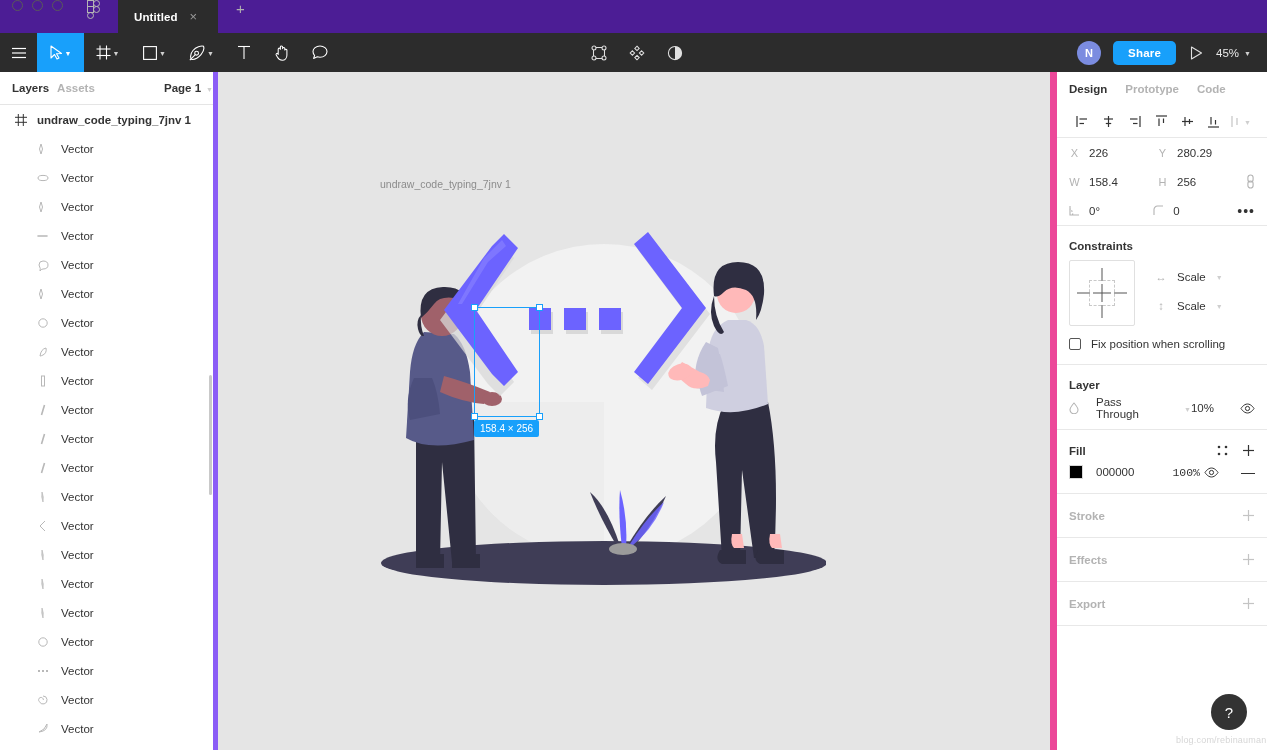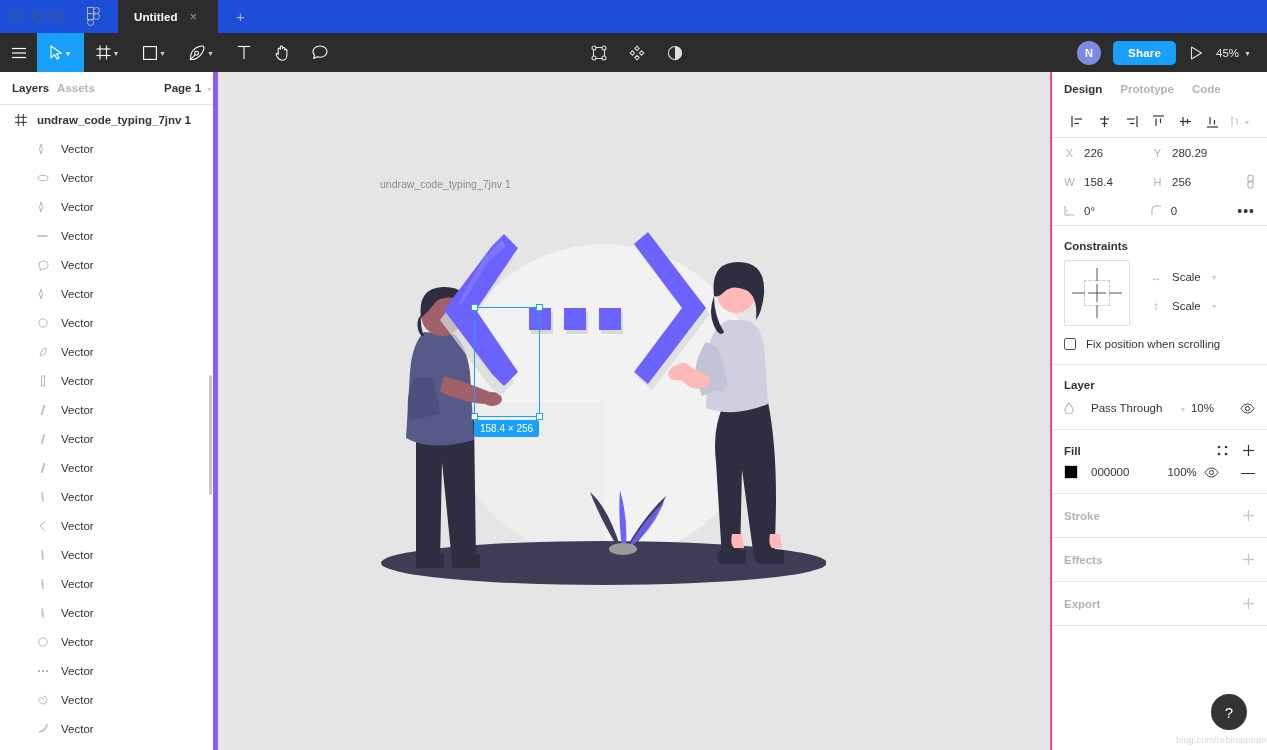--- a/index.html
+++ b/index.html
@@ -7,21 +7,21 @@
     width: 1267px; height: 750px;
     overflow: hidden;
     font-family: "Liberation Sans", sans-serif;
     background: #e5e5e5;
   }
   #app { position: relative; width: 1267px; height: 750px; }
 
   
   .titlebar {
     position: absolute; left: 0; top: 0; width: 1267px; height: 33px;
-    background: #1d4ed8; display: flex; align-items: center;
+    background: #4c1d95; display: flex; align-items: flex-start;
   }
   .winbtns { display: flex; gap: 9px; padding-left: 12px; align-items: center; }
   .winbtn {
     width: 11px; height: 11px; border-radius: 50%;
     border: 1px solid #5a5a5a; background: transparent;
   }
   .figma-logo { margin-left: 21px; width: 18px; height: 18px; display: flex;
     align-items: center; justify-content: center; }
   .tab {
     margin-left: 16px; height: 33px; min-width: 100px; padding: 0 11px 0 16px;
@@ -114,21 +114,21 @@
   .h-tl { left: -4px; top: -4px; } .h-tr { right: -4px; top: -4px; }
   .h-bl { left: -4px; bottom: -4px; } .h-br { right: -4px; bottom: -4px; }
   .dim-badge {
     position: absolute; left: 256px; top: 348px; background: #18a0fb; color: #fff;
     font-size: 10px; padding: 3px 6px; border-radius: 2px; white-space: nowrap;
   }
 
   
   .rightpanel {
     position: absolute; left: 1050px; top: 72px; width: 217px; height: 678px;
-    background: #ffffff; border-left: 2px solid #ec4899;
+    background: #ffffff; border-left: 7px solid #ec4899;
   }
   .rp-tabs { height: 33px; display: flex; align-items: center; padding: 0 12px; gap: 18px; }
   .rp-tab { font-size: 11.5px; font-weight: bold; color: #333; cursor: pointer; }
   .rp-tab.muted { color: #b3b3b3; }
   .align-row {
     height: 33px; display: flex; align-items: center; padding: 0 12px;
     border-bottom: 1px solid #e8e8e8; gap: 0;
   }
   .align-btn {
     width: 28px; height: 26px; display: flex; align-items: center;
@@ -171,21 +171,21 @@
   .cbox { width: 12px; height: 12px; border: 1px solid #555; border-radius: 2px; }
   .layer-blend { height: 30px; display: flex; align-items: center; padding-bottom: 12px; }
   .blend-name { font-size: 11.5px; color: #333; display: flex; align-items: center; gap: 17px; justify-content: space-between; }
   .opacity-val { font-size: 11.5px; color: #333; margin-left: auto; margin-right: 26px; cursor: text; }
   .eye { color: #333; cursor: pointer; }
   .fill-head { display: flex; align-items: center; padding: 14px 0 8px; }
   .fill-head .actions { margin-left: auto; display: flex; align-items: center; gap: 14px; }
   .fill-row { display: flex; align-items: center; padding-bottom: 14px; }
   .swatch { width: 14px; height: 14px; background: #000; border: 1px solid #d8d8d8; }
   .hexval { font-size: 11.5px; color: #333; margin-left: 13px; cursor: text; }
-  .pctval { font-size: 11.5px; color: #333; margin-left: 38px; cursor: text; }
+  .pctval { font-size: 11.5px; color: #333; margin-left: 38px; cursor: text; font-family: Liberation Mono, monospace; }
   .fill-row .eye { margin-left: auto; margin-right: 22px; }
   .minus { color: #333; font-size: 14px; cursor: pointer; line-height: 1; }
   .empty-sec { height: 44px; display: flex; align-items: center;
     border-bottom: 1px solid #e8e8e8; padding: 0 12px; }
   .empty-sec .plus { margin-left: auto; color: #c4c4c4; cursor: pointer; }
   .plus-ico { color: #333; cursor: pointer; }
 
   .help-btn {
     position: absolute; left: 1211px; top: 694px; width: 36px; height: 36px;
     border-radius: 50%; background: #333; color: #fff; font-size: 15px;

